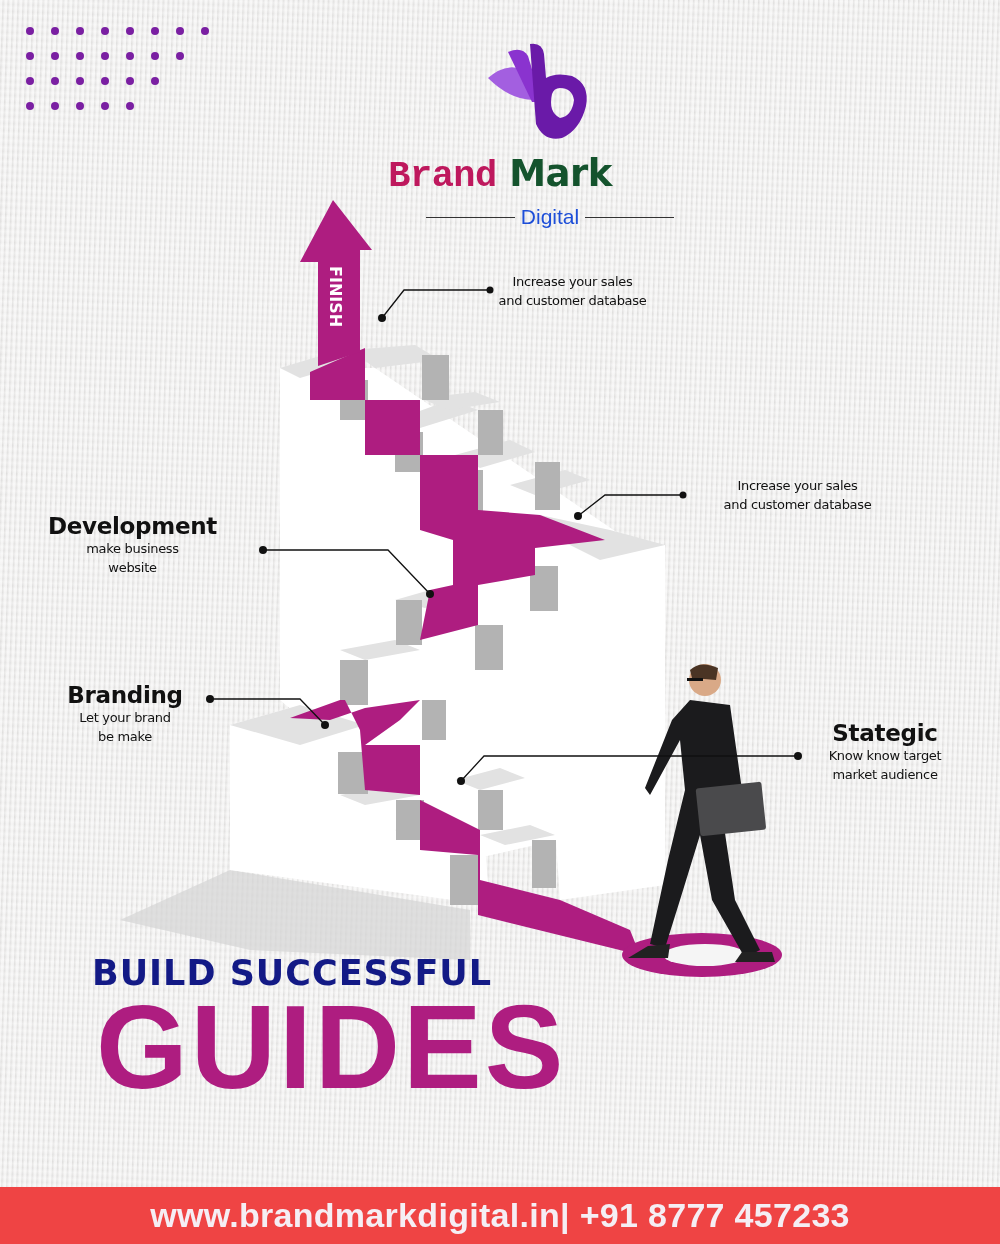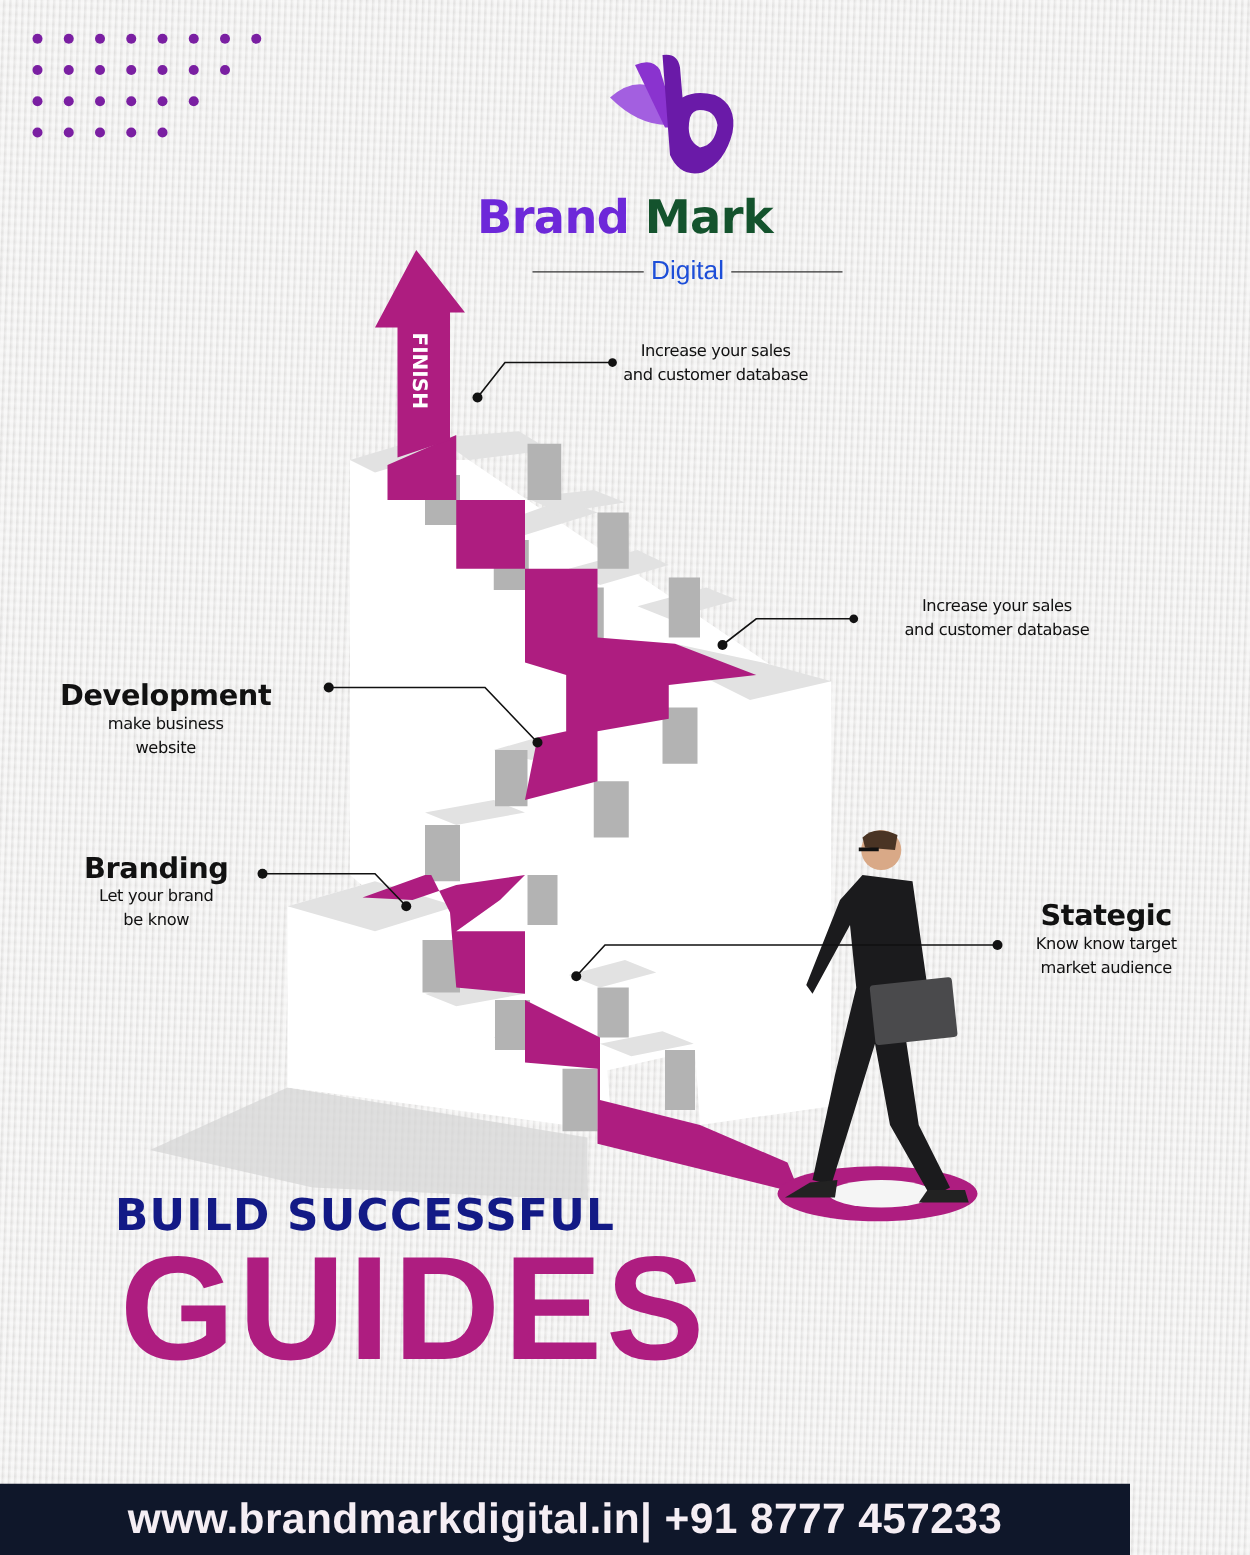--- a/index.html
+++ b/index.html
@@ -10,36 +10,36 @@
       repeating-linear-gradient(92deg, rgba(255,255,255,0.55) 0px, rgba(255,255,255,0.55) 2px, rgba(0,0,0,0.03) 3px, rgba(255,255,255,0.4) 5px),
       repeating-linear-gradient(2deg, rgba(0,0,0,0.025) 0px, rgba(255,255,255,0.3) 4px, rgba(0,0,0,0.02) 7px);
     font-family: "DejaVu Sans", sans-serif;
   }
   .abs { position: absolute; }
   .dots { left: 26px; top: 27px; width: 200px; height: 90px; }
   .dot { position: absolute; width: 8px; height: 8px; border-radius: 50%; background: #7a1fa2; }
 
   .logo-mark { left: 486px; top: 42px; width: 110px; height: 100px; }
   .brand-name { left: 0; width: 1000px; top: 152px; text-align: center; font-family: "DejaVu Sans", sans-serif; font-weight: bold; font-size: 37px; letter-spacing: -0.5px; }
-  .brand-name .b1 { color: #6d28d9; }
+  .brand-name .b1 { color: #be185d; font-family: Liberation Mono, monospace; }
   .brand-name .b2 { color: #14532d; }
   .brand-sub { left: 426px; top: 202px; width: 248px; height: 30px; display: flex; align-items: center; gap: 6px; }
   .brand-sub .line { flex: 1; height: 1px; background: #333; }
   .brand-sub .txt { font-family: Liberation Sans, sans-serif; font-size: 21px; color: #1d4ed8; }
 
   .scene { left: 0; top: 0; width: 1000px; height: 1244px; }
 
   .label { position: absolute; color: #111; text-align: center; }
   .label .title { font-family: "DejaVu Sans", sans-serif; font-weight: bold; font-size: 23px; letter-spacing: -0.3px; line-height: 26px; }
   .label .desc { font-family: "DejaVu Sans", sans-serif; font-size: 13px; line-height: 19px; letter-spacing: -0.3px; }
 
   .headline1 { left: 92px; top: 953px; font-family: "DejaVu Sans", sans-serif; font-weight: bold; font-size: 35px; color: #131a86; letter-spacing: 1px; }
   .headline2 { left: 96px; top: 992px; font-family: "Liberation Sans", sans-serif; font-weight: bold; font-size: 118px; color: #ae1d80; letter-spacing: 3px; line-height: 110px; }
 
-  .footer { left: 0; top: 1187px; width: 904px; height: 57px; background: #0f172a; display: flex; align-items: center; justify-content: center; }
+  .footer { left: 0; top: 1187px; width: 1000px; height: 57px; background: #ef4444; display: flex; align-items: center; justify-content: center; }
   .footer-text { font-family: "Liberation Sans", sans-serif; font-weight: bold; font-size: 34px; color: #f5eef4; letter-spacing: 0.3px; }
 </style>
 </head>
 <body>
 
 <div class="abs dots" id="dots">
     <span class="dot" style="left: 0px; top: 0px; background: rgb(122, 31, 162);"></span>
     <span class="dot" style="left: 25px; top: 0px; background: rgb(122, 31, 162);"></span>
     <span class="dot" style="left: 50px; top: 0px; background: rgb(122, 31, 162);"></span>
     <span class="dot" style="left: 75px; top: 0px; background: rgb(122, 31, 162);"></span>
@@ -179,29 +179,29 @@
 </svg>
 
 <div class="label" style="left:450px; top:272px; width:245px;">
   <div class="desc">Increase your sales</div>
   <div class="desc">and customer database</div>
 </div>
 <div class="label" style="left:675px; top:476px; width:245px;">
   <div class="desc">Increase your sales</div>
   <div class="desc">and customer database</div>
 </div>
-<div class="label" style="left:30px; top:513px; width:205px;margin-top:31px;">
+<div class="label" style="left:30px; top:513px; width:205px;">
   <div class="title">Development</div>
   <div class="desc">make business</div>
   <div class="desc">website</div>
 </div>
 <div class="label" style="left:50px; top:682px; width:150px;">
   <div class="title">Branding</div>
   <div class="desc">Let your brand</div>
-  <div class="desc">be know</div>
+  <div class="desc">be make</div>
 </div>
 <div class="label" style="left:795px; top:710px; width:180px;margin-top:10px;">
   <div class="title">Stategic</div>
   <div class="desc">Know know target</div>
   <div class="desc">market audience</div>
 </div>
 
 <div class="abs headline1">BUILD SUCCESSFUL</div>
 <div class="abs headline2">GUIDES</div>
 

